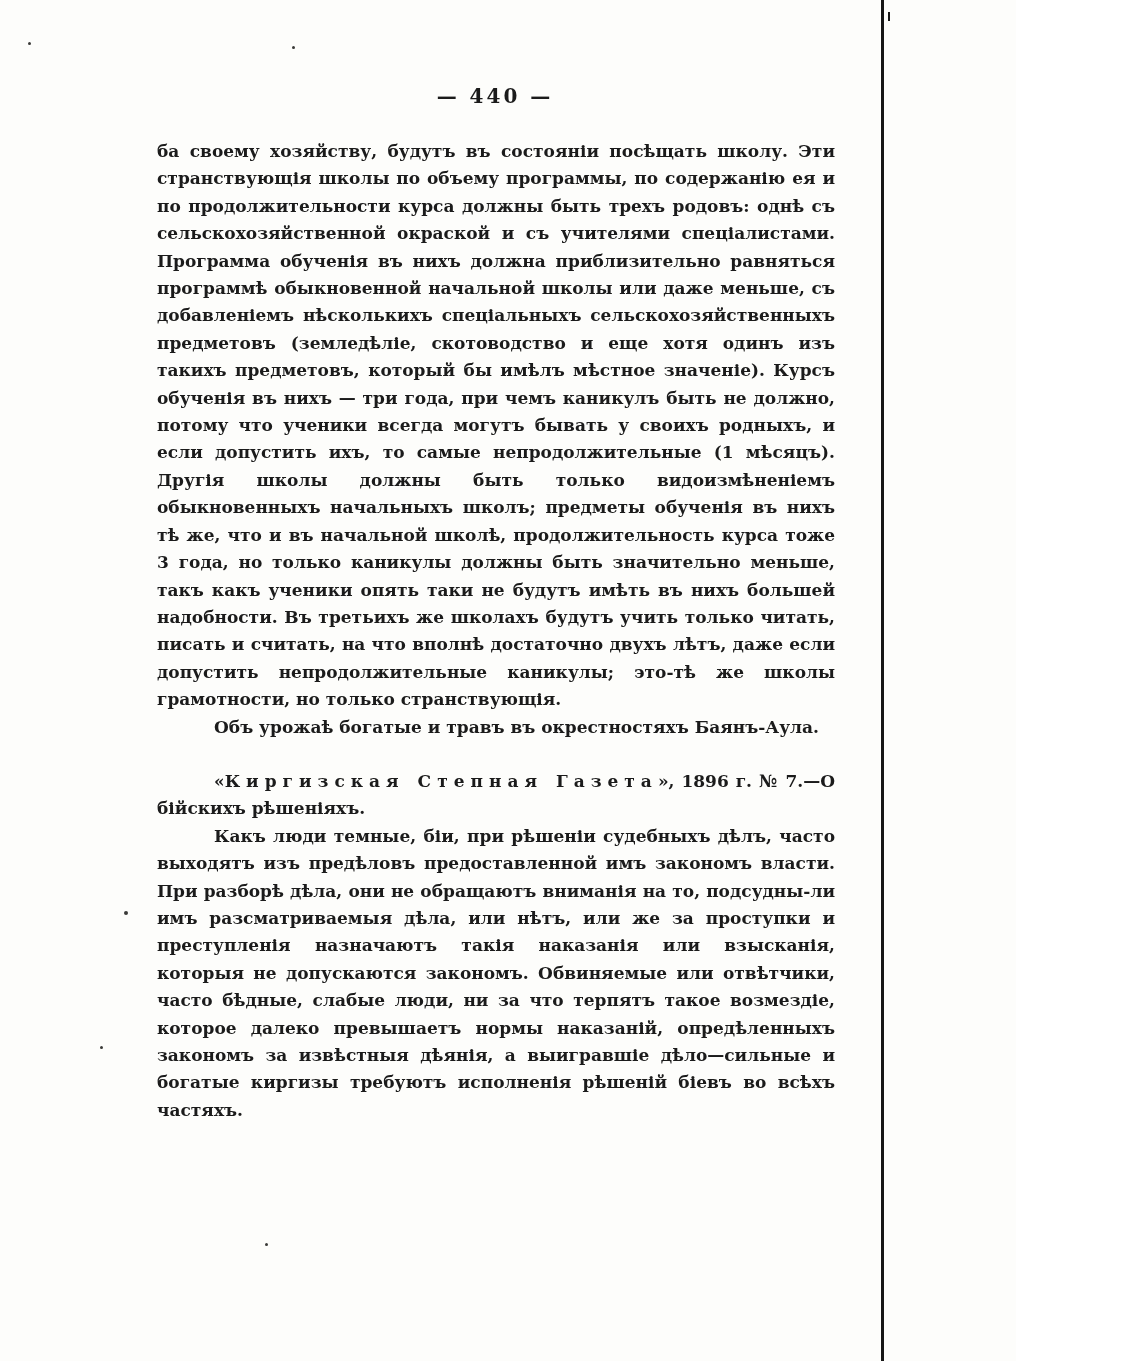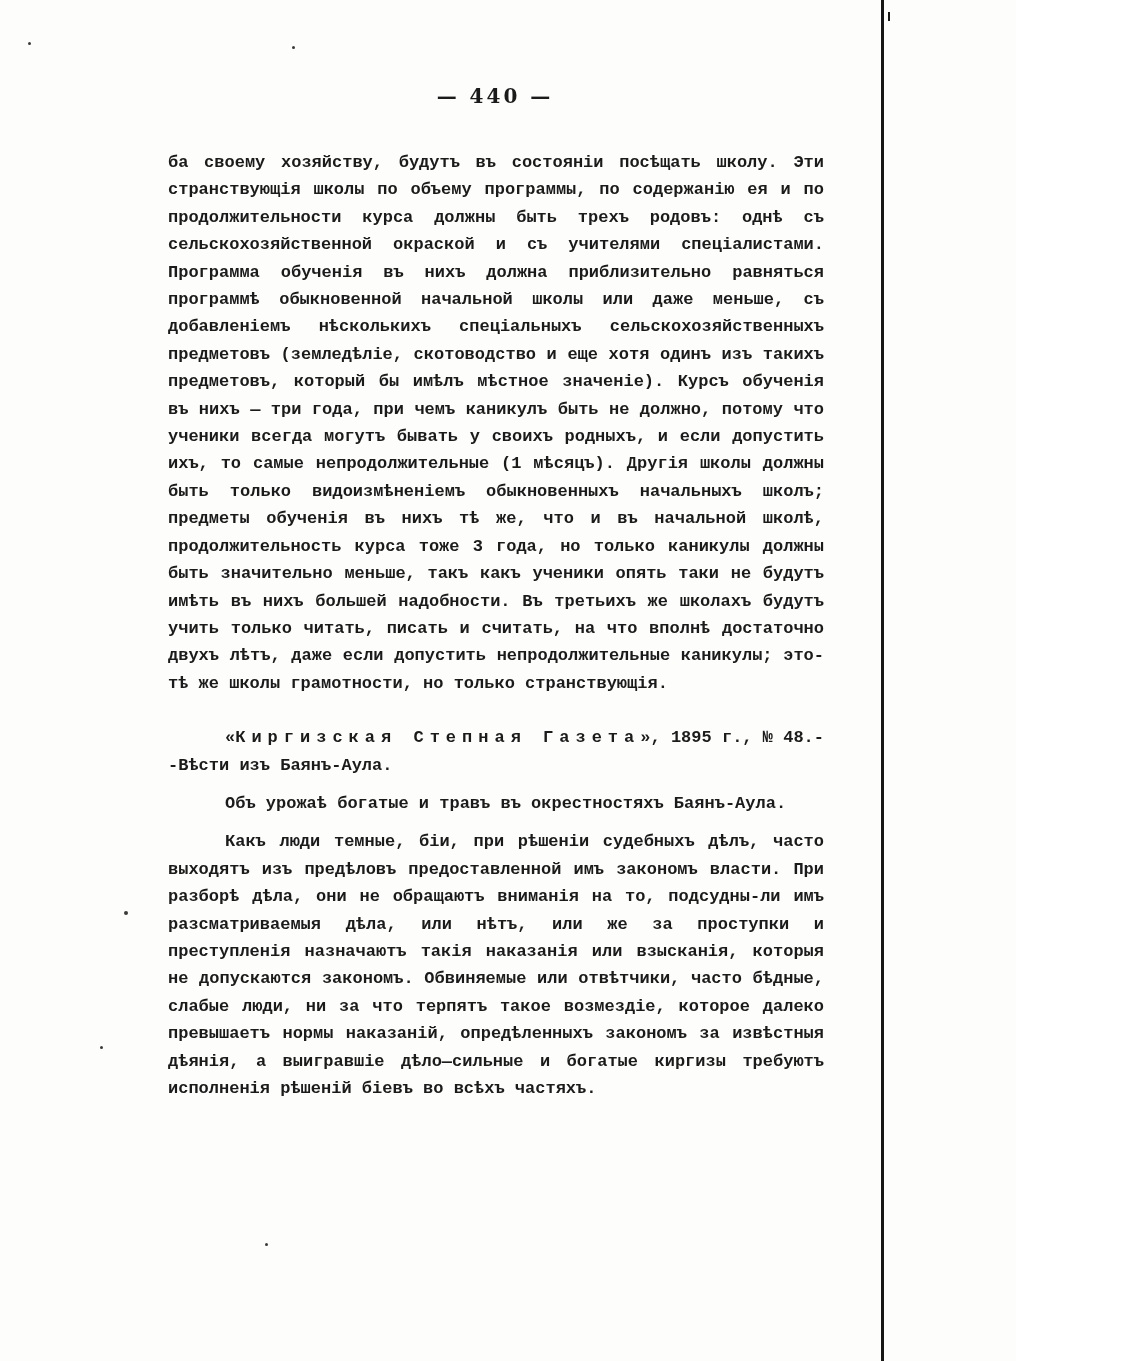--- a/index.html
+++ b/index.html
@@ -26,21 +26,21 @@
   .text-block {
     position: absolute;
     top: 138px;
     left: 157px;
     width: 678px;
     font-size: 17px;
     line-height: 27.4px;
     text-align: justify;
     font-weight: 600;
   }
-  p.para { margin: 11px; padding: 0; font-family: Liberation Mono, monospace; }
+  p.para { margin: 0; padding: 0; }
   p.gap  { margin-top: 27px; }
   .indent { text-indent: 57px; }
   .spaced { letter-spacing: 6px; font-weight: 700; }
   .scan-edge {
     position: absolute;
     top: 0;
     left: 881px;
     width: 3px;
     height: 100%;
     background: #161616;
@@ -52,26 +52,26 @@
 <body>
 
 <div class="page">
 
   <div class="page-number">— 440 —</div>
 
   <div class="text-block">
 
     <p class="para">ба своему хозяйству, будутъ въ состояніи посѣщать школу. Эти странствующія школы по объему программы, по содержанію ея и по продолжительности курса должны быть трехъ родовъ: однѣ съ сельскохозяйственной окраской и съ учителями спеціалистами. Программа обученія въ нихъ должна приблизительно равняться программѣ обыкновенной начальной школы или даже меньше, съ добавленіемъ нѣсколькихъ спеціальныхъ сельскохозяйственныхъ предметовъ (земледѣліе, скотоводство и еще хотя одинъ изъ такихъ предметовъ, который бы имѣлъ мѣстное значеніе). Курсъ обученія въ нихъ — три года, при чемъ каникулъ быть не должно, потому что ученики всегда могутъ бывать у своихъ родныхъ, и если допустить ихъ, то самые непродолжительные (1 мѣсяцъ). Другія школы должны быть только видоизмѣненіемъ обыкновенныхъ начальныхъ школъ; предметы обученія въ нихъ тѣ же, что и въ начальной школѣ, продолжительность курса тоже 3 года, но только каникулы должны быть значительно меньше, такъ какъ ученики опять таки не будутъ имѣть въ нихъ большей надобности. Въ третьихъ же школахъ будутъ учить только читать, писать и считать, на что вполнѣ достаточно двухъ лѣтъ, даже если допустить непродолжительные каникулы; это-тѣ же школы грамотности, но только странствующія.</p>
 
-    <p class="para gap indent"><span>«</span><span class="spaced">Киргизская Степная Газета</span><span>», 1895 г., № 48.--Вѣсти изъ Баянъ-Аула.</span></p>
 
     <p class="para indent">Объ урожаѣ богатые и травъ въ окрестностяхъ Баянъ-Аула.</p>
 
 
 
+    <p class="para gap indent"><span>«</span><span class="spaced">Киргизская Степная Газета</span><span>», 1896 г. № 7.—О бійскихъ рѣшеніяхъ.</span></p>
 
     <p class="para indent">Какъ люди темные, біи, при рѣшеніи судебныхъ дѣлъ, часто выходятъ изъ предѣловъ предоставленной имъ закономъ власти. При разборѣ дѣла, они не обращаютъ вниманія на то, подсудны-ли имъ разсматриваемыя дѣла, или нѣтъ, или же за проступки и преступленія назначаютъ такія наказанія или взысканія, которыя не допускаются закономъ. Обвиняемые или отвѣтчики, часто бѣдные, слабые люди, ни за что терпятъ такое возмездіе, которое далеко превышаетъ нормы наказаній, опредѣленныхъ закономъ за извѣстныя дѣянія, а выигравшіе дѣло—сильные и богатые киргизы требуютъ исполненія рѣшеній біевъ во всѣхъ частяхъ.</p>
 
   </div>
 
   <div class="scan-edge"></div>
   <div class="tick" style="left:888px; top:12px; width:2px; height:9px;"></div>
 
   <div class="speck" style="left:28px;  top:42px;   width:3px; height:3px;"></div>
   <div class="speck" style="left:292px; top:46px;   width:3px; height:3px;"></div>

